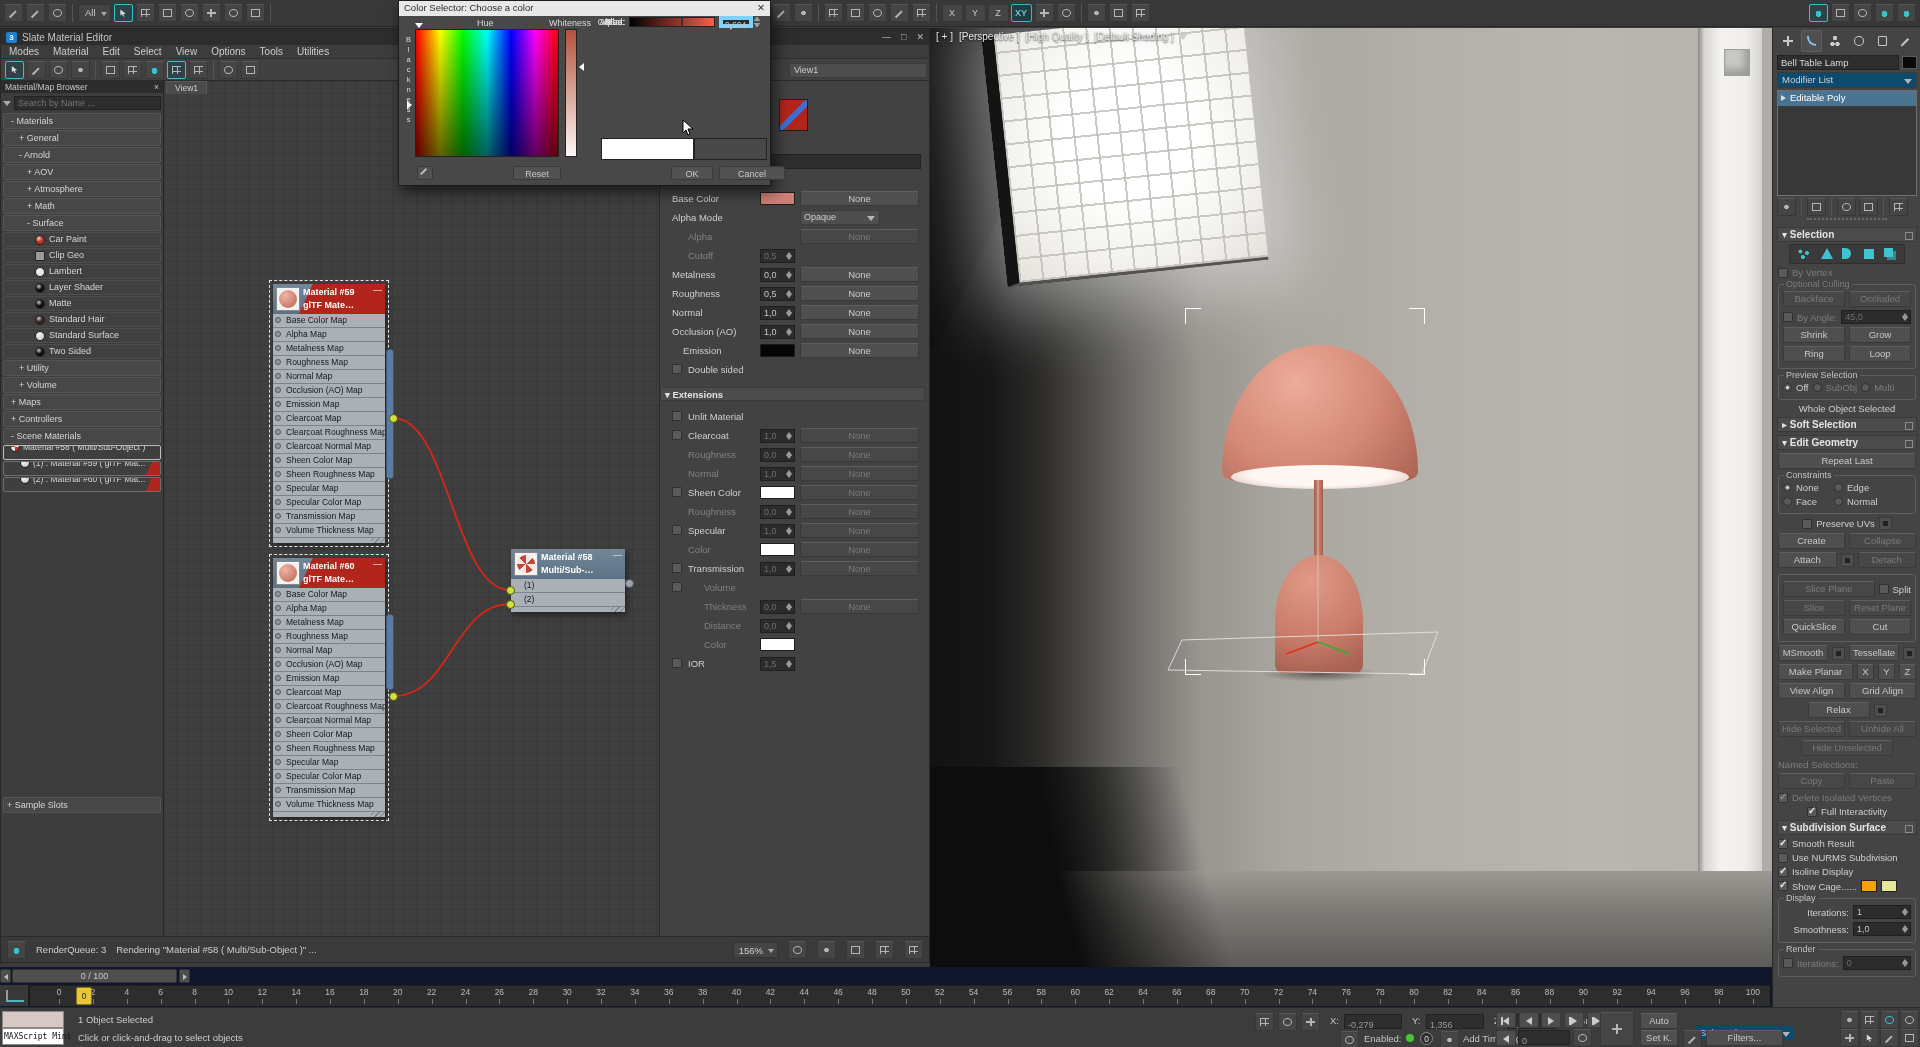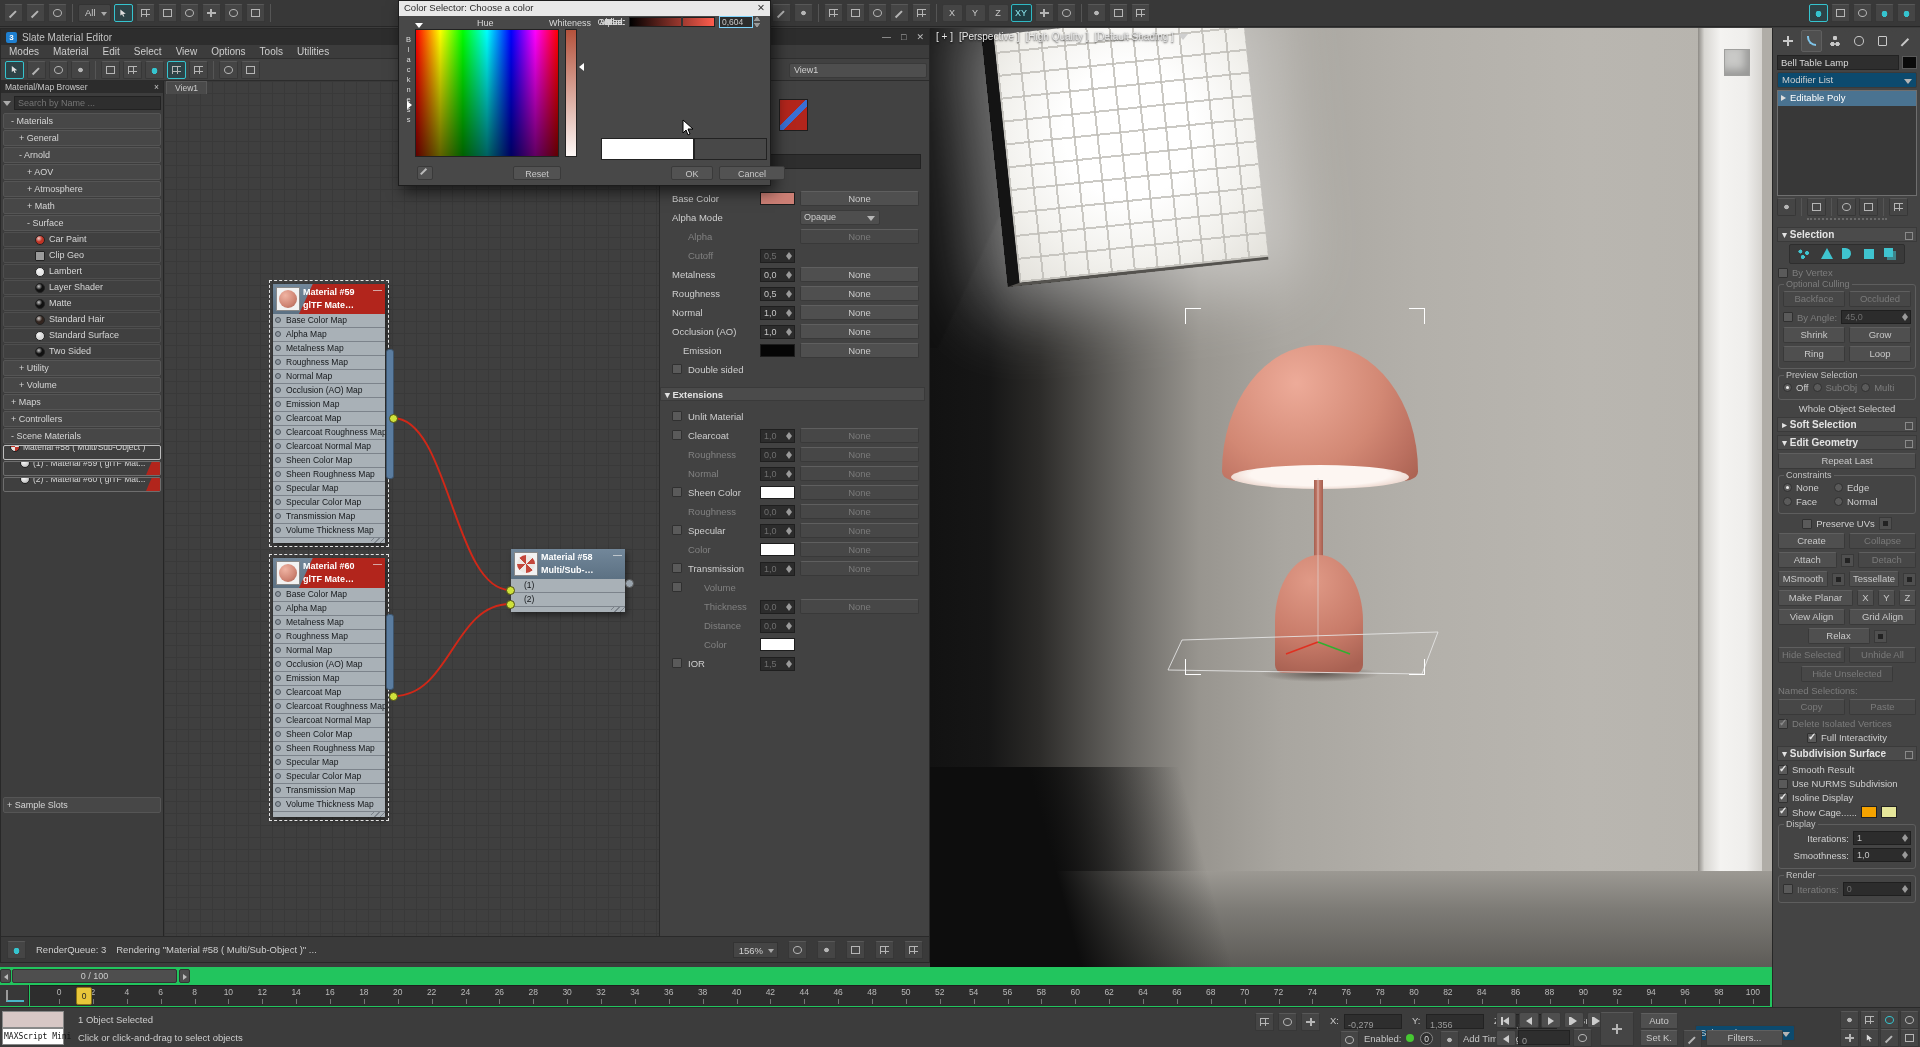--- a/index.html
+++ b/index.html
@@ -183,21 +183,21 @@
         linear-gradient(to right,#f00,#ff0 17%,#0f0 33%,#0ff 50%,#00f 67%,#f0f 84%,#f00);}
   .cs-white{position:absolute;left:166px;top:28px;width:12px;height:128px;border:1px solid #222;
         background:linear-gradient(to bottom,#b4523c,#fdf8f6);}
   .cs-black{position:absolute;left:4px;top:34px;width:10px;color:#ddd;font-size:7.5px;
         writing-mode:vertical-rl;text-orientation:upright;letter-spacing:1px;}
   .cs-mk{position:absolute;width:0;height:0;}
   .csrow{position:absolute;left:184px;height:12px;display:flex;align-items:center;}
   .cslabel{width:46px;text-align:right;font-size:9px;color:#d8d8d8;padding-right:4px;flex:none;}
   .csbar{width:86px;height:10px;border:1px solid #222;position:relative;flex:none;}
   .csmark{position:absolute;top:-1px;bottom:-1px;width:2px;background:#f2f2f2;border:1px solid #333;}
-  .csval{width:34px;height:12px;background:#2c2c2c;border:1px solid #7dd3fc;color:#c8c8c8;
+  .csval{width:34px;height:12px;background:#2c2c2c;border:4px solid #7dd3fc;color:#c8c8c8;
         font-size:8.5px;line-height:11px;padding:0 2px;margin-left:4px;flex:none;}
   .csval.sel{background:#2f5d8e;color:#fff;}
   .csspin{width:9px;height:12px;position:relative;flex:none;}
   .csspin::before,.csspin::after{content:"";position:absolute;left:1px;width:0;height:0;
         border-left:3px solid transparent;border-right:3px solid transparent;}
   .csspin::before{top:1px;border-bottom:4px solid #9a9a9a;}
   .csspin::after{bottom:1px;border-top:4px solid #9a9a9a;}
   .cs-old{position:absolute;left:202px;top:137px;width:93px;height:22px;background:#fff;border:1px solid #222;}
   .cs-new{position:absolute;left:295px;top:137px;width:73px;height:22px;border:1px solid #222;}
   .cs-btn{position:absolute;height:14px;background:#525252;border:1px solid #3a3a3a;border-radius:2px;
@@ -308,21 +308,21 @@
   .crow .lb.dim{color:#7d7d7d;}
   .gb{border:1px solid #5e5e5e;border-radius:3px;margin:6px 1px 3px;padding:6px 3px 3px;position:relative;}
   .gb>.gt{position:absolute;top:-6px;left:5px;background:#444;font-size:9px;color:#c2c2c2;padding:0 2px;}
   .gb>.gt.dim{color:#7d7d7d;}
   .center{text-align:center;}
   .boxbtn{width:13px;height:13px;background:#4f4f4f;border:1px solid #393939;flex:none;position:relative;}
   .boxbtn::before{content:"";position:absolute;inset:3px;background:#222;}
   .cagesw{width:16px;height:12px;border:1px solid #222;flex:none;}
 
   
-  #timeline{position:absolute;left:0;top:967px;width:1772px;height:40px;background:#22c55e;}
+  #timeline{position:absolute;left:0;top:967px;width:1772px;height:40px;background:#0f172a;}
   .tslider{position:absolute;left:12px;top:2px;width:165px;height:14px;background:#4e4e4e;
      border:1px solid #333;border-radius:2px;color:#ccc;font-size:9px;text-align:center;line-height:13px;}
   .tarrow{position:absolute;top:2px;width:11px;height:14px;background:#4e4e4e;border:1px solid #333;
      border-radius:2px;}
   .tarrow::before{content:"";position:absolute;left:3px;top:4px;border-top:3px solid transparent;
      border-bottom:3px solid transparent;}
   .tarrow.l::before{border-right:4px solid #bbb;}
   .tarrow.r::before{border-left:4px solid #bbb;}
   .ruler{position:absolute;left:30px;top:18px;right:2px;height:21px;background:#2d2d2d;
      border-top:1px solid #1f1f1f;}
@@ -1201,20 +1201,35 @@
       <span class="boxbtn"></span>
     </div>
     <div class="crow">
       <button class="b">Create</button>
       <button class="b dis">Collapse</button>
     </div>
     <div class="crow">
       <button class="b">Attach</button>
       <span class="boxbtn"></span>
       <button class="b dis">Detach</button>
+    </div>
+    <div class="gb">
+      <div class="crow" style="margin-top:0;">
+        <button class="b dis">Slice Plane</button>
+        <span class="ck dim"></span>
+        <span class="lb">Split</span>
+      </div>
+      <div class="crow">
+        <button class="b dis">Slice</button>
+        <button class="b dis">Reset Plane</button>
+      </div>
+      <div class="crow">
+        <button class="b">QuickSlice</button>
+        <button class="b">Cut</button>
+      </div>
     </div>
     <div class="crow">
       <button class="b">MSmooth</button>
       <span class="boxbtn"></span>
       <button class="b">Tessellate</button>
       <span class="boxbtn"></span>
     </div>
     <div class="crow">
       <button class="b" style="flex:2.2;">Make Planar</button>
       <button class="b sm">X</button>

